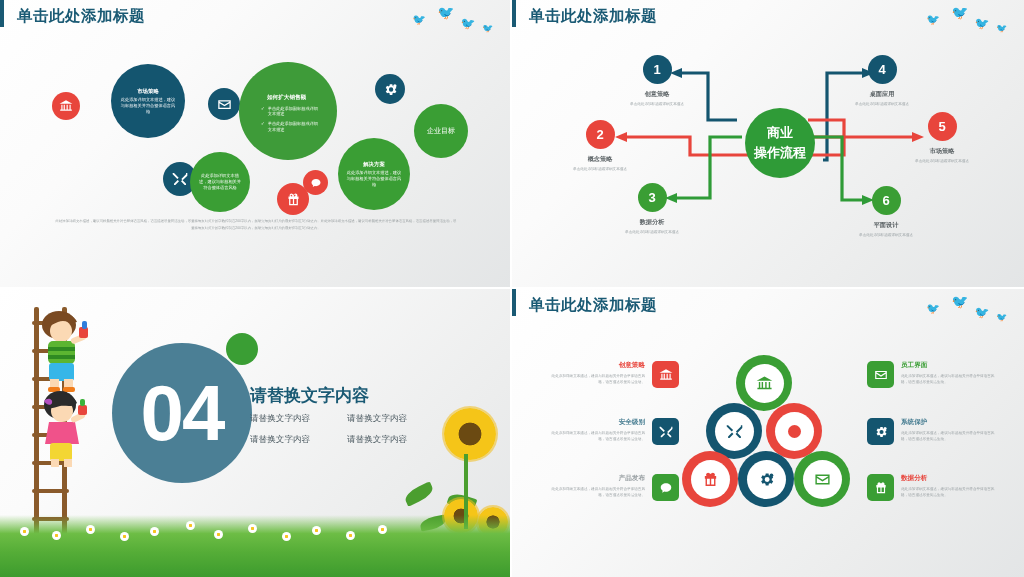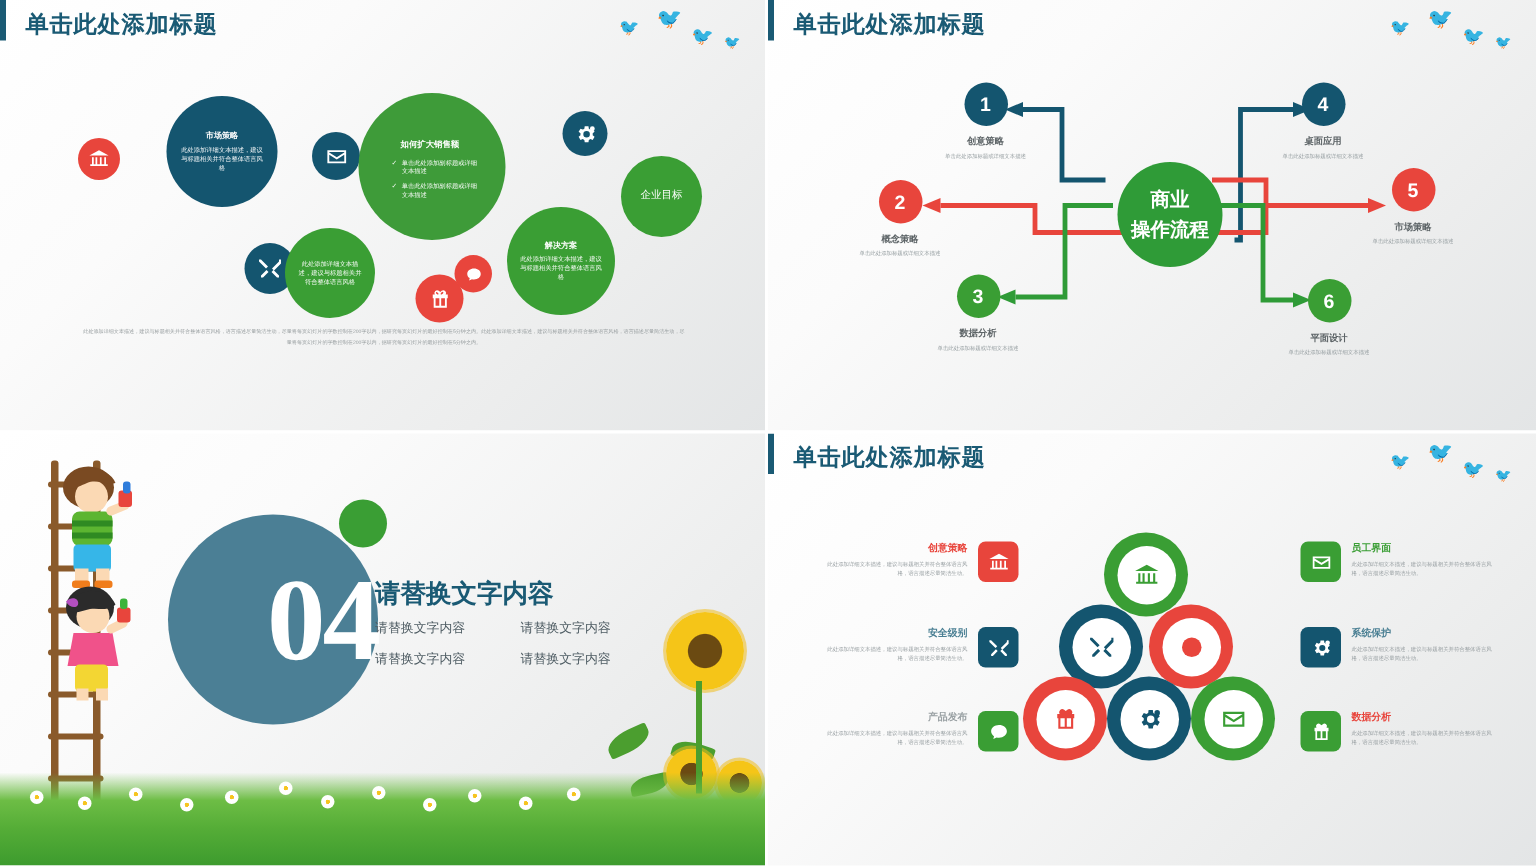--- a/index.html
+++ b/index.html
@@ -40,21 +40,21 @@
   .node .nlab{margin-top:6px;font-size:6.2px;color:#5c6366;font-weight:bold;}
   .node .ndesc{margin-top:3px;font-size:3.6px;line-height:1.6;color:#98a0a3;text-align:center;width:84px;}
   .center-circle{position:absolute;left:233px;top:108px;width:70px;height:70px;border-radius:50%;background:#2f9b37;display:flex;align-items:center;justify-content:center;text-align:center;color:#fff;font-size:13px;line-height:1.55;font-weight:bold;}
   .wire{position:absolute;left:0;top:0;width:512px;height:289px;pointer-events:none;}
 
   
   .kid-ladder{position:absolute;left:28px;top:18px;width:46px;height:252px;}
   .rail{position:absolute;width:5px;background:#8a5a2b;border-radius:2px;top:0;bottom:0;}
   .rail.l{left:6px;} .rail.r{left:34px;}
   .rung{position:absolute;left:4px;width:37px;height:3.5px;background:#8a5a2b;border-radius:2px;}
-  .num-circle{position:absolute;left:112px;top:54px;width:140px;height:140px;border-radius:50%;background:#4b7f95;display:flex;align-items:center;justify-content:flex-end;font-family:Liberation Serif, serif;}
+  .num-circle{position:absolute;left:112px;top:54px;width:140px;height:140px;border-radius:50%;background:#4b7f95;display:flex;align-items:center;justify-content:center;}
   .num-circle span{color:#fff;font-size:78px;font-weight:bold;letter-spacing:-2px;line-height:1;}
   .green-dot{position:absolute;left:226px;top:44px;width:32px;height:32px;border-radius:50%;background:#3a9e34;}
   .s3-head{position:absolute;left:250px;top:95px;font-size:17px;font-weight:bold;color:#1a5a74;}
   .s3-grid{position:absolute;left:250px;top:124px;width:180px;display:grid;grid-template-columns:1fr 1fr;row-gap:9px;column-gap:14px;}
   .s3-grid span{font-size:8.6px;color:#4e5c63;white-space:nowrap;}
   .grass{position:absolute;left:0;right:0;bottom:0;height:62px;background:linear-gradient(to top,#3d9b2e 0%,#55ad37 40%,#6dbd45 70%,rgba(120,190,80,0) 100%);}
   .daisy{position:absolute;width:9px;height:9px;border-radius:50%;background:radial-gradient(circle,#f6c420 0 22%,#ffffff 24% 100%);}
   .sunflower{position:absolute;border-radius:50%;background:radial-gradient(circle,#6b4a12 0 30%,#f5c518 32% 100%);box-shadow:0 0 0 2px rgba(240,190,30,.55);}
   .leaf{position:absolute;background:#4b9e2f;border-radius:60% 10% 60% 10%;}
 

